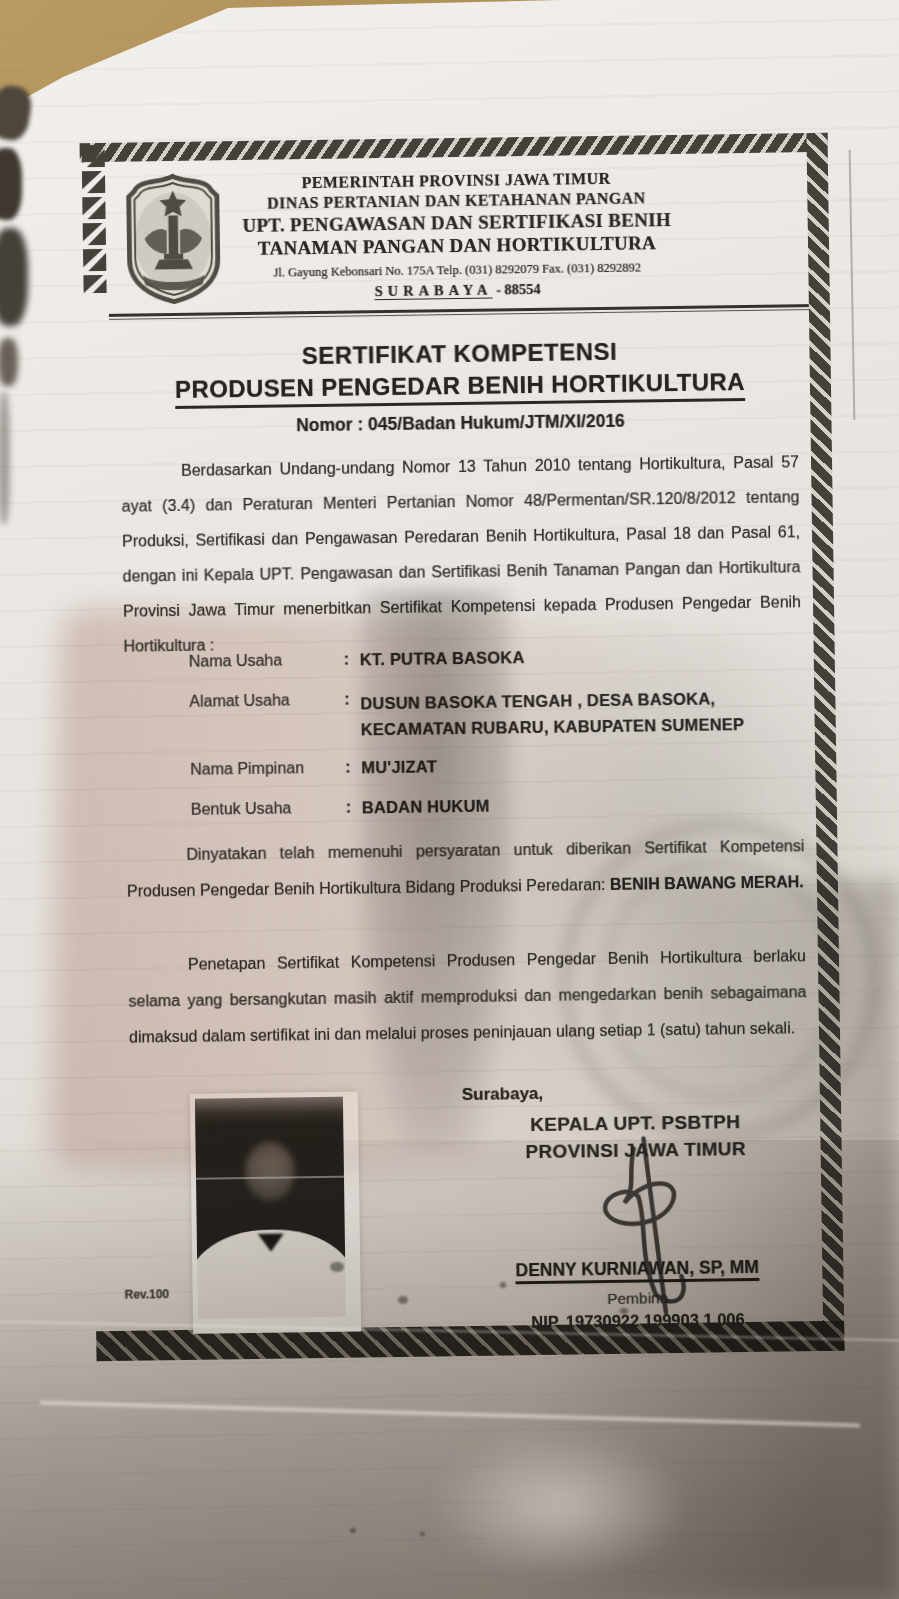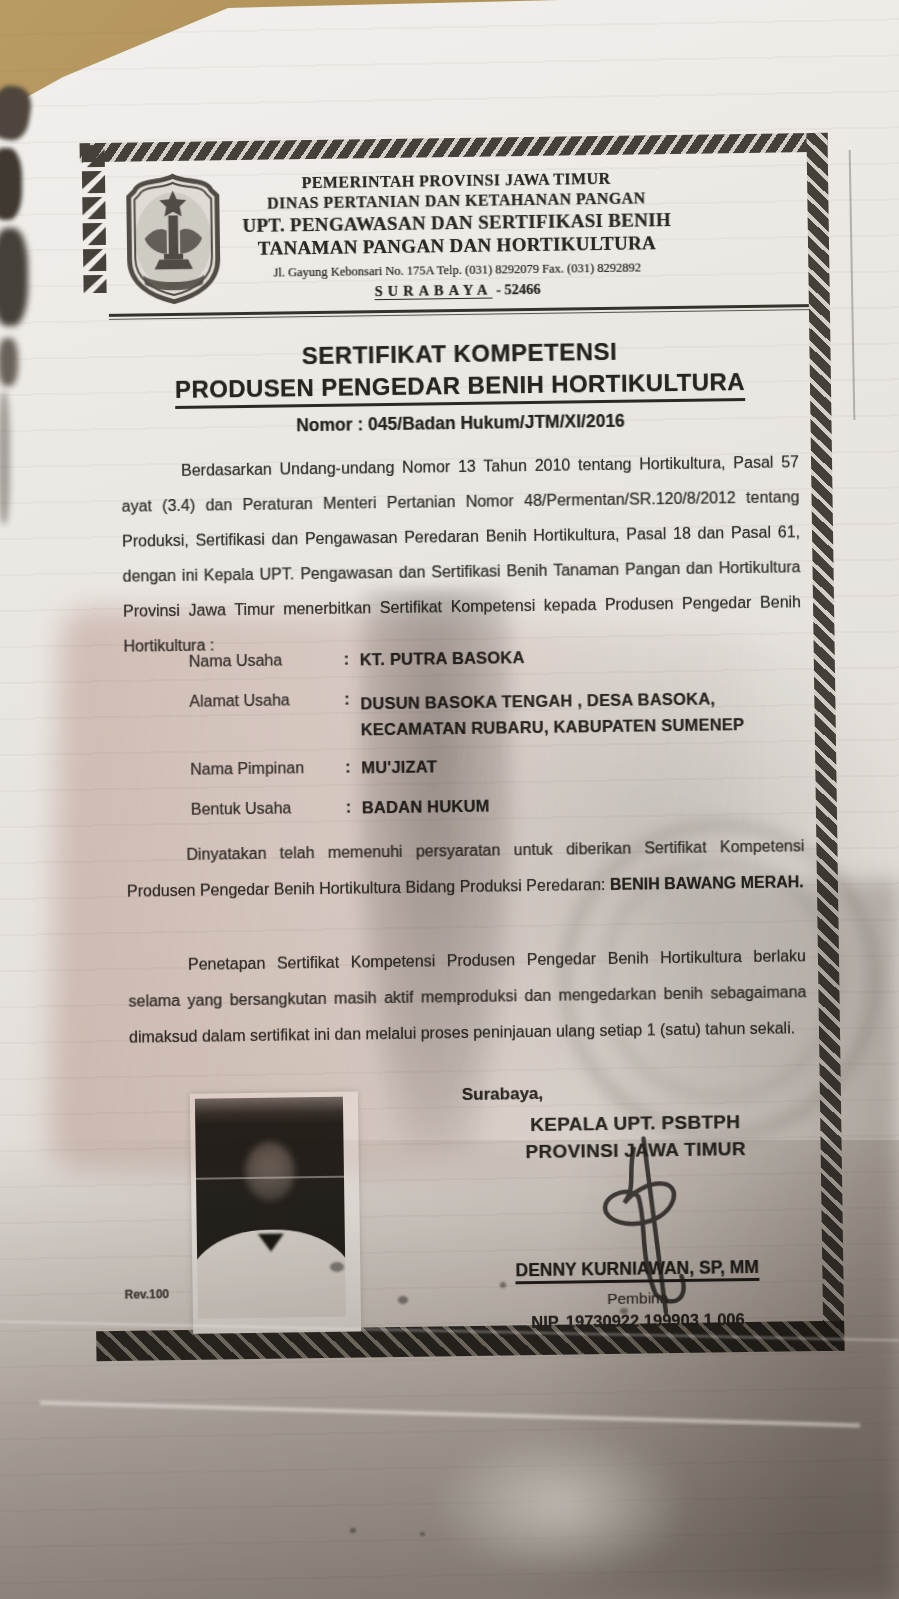--- a/index.html
+++ b/index.html
@@ -171,21 +171,21 @@
         <path d="M90,70 C82,60 72,58 67,62 L67,86 C76,86 86,80 90,70 Z" fill="#3b362f" opacity="0.85"></path>
         <path d="M28,108 C40,118 80,118 92,108 L90,118 C75,126 45,126 30,118 Z" fill="#3b362f" opacity="0.9"></path>
       </svg>
 
       <div class="header-text">
         <div class="h1">PEMERINTAH PROVINSI JAWA TIMUR</div>
         <div class="h2">DINAS PERTANIAN DAN KETAHANAN PANGAN</div>
         <div class="h3">UPT. PENGAWASAN DAN SERTIFIKASI BENIH</div>
         <div class="h4">TANAMAN PANGAN DAN HORTIKULTURA</div>
         <div class="h5">Jl. Gayung Kebonsari No. 175A  Telp. (031) 8292079 Fax. (031) 8292892</div>
-        <div class="h6"><span class="city-underline">SURABAYA</span> <span>- 52466</span></div>
+        <div class="h6"><span class="city-underline">SURABAYA</span> <span>- 88554</span></div>
       </div>
 
       <div class="rule rule1"></div>
       <div class="rule rule2"></div>
 
       <div class="title-block">
         <div class="t1">SERTIFIKAT KOMPETENSI</div>
         <div><span class="t2">PRODUSEN PENGEDAR BENIH HORTIKULTURA</span></div>
         <div class="t3">Nomor : 045/Badan Hukum/JTM/XI/2016</div>
       </div>

